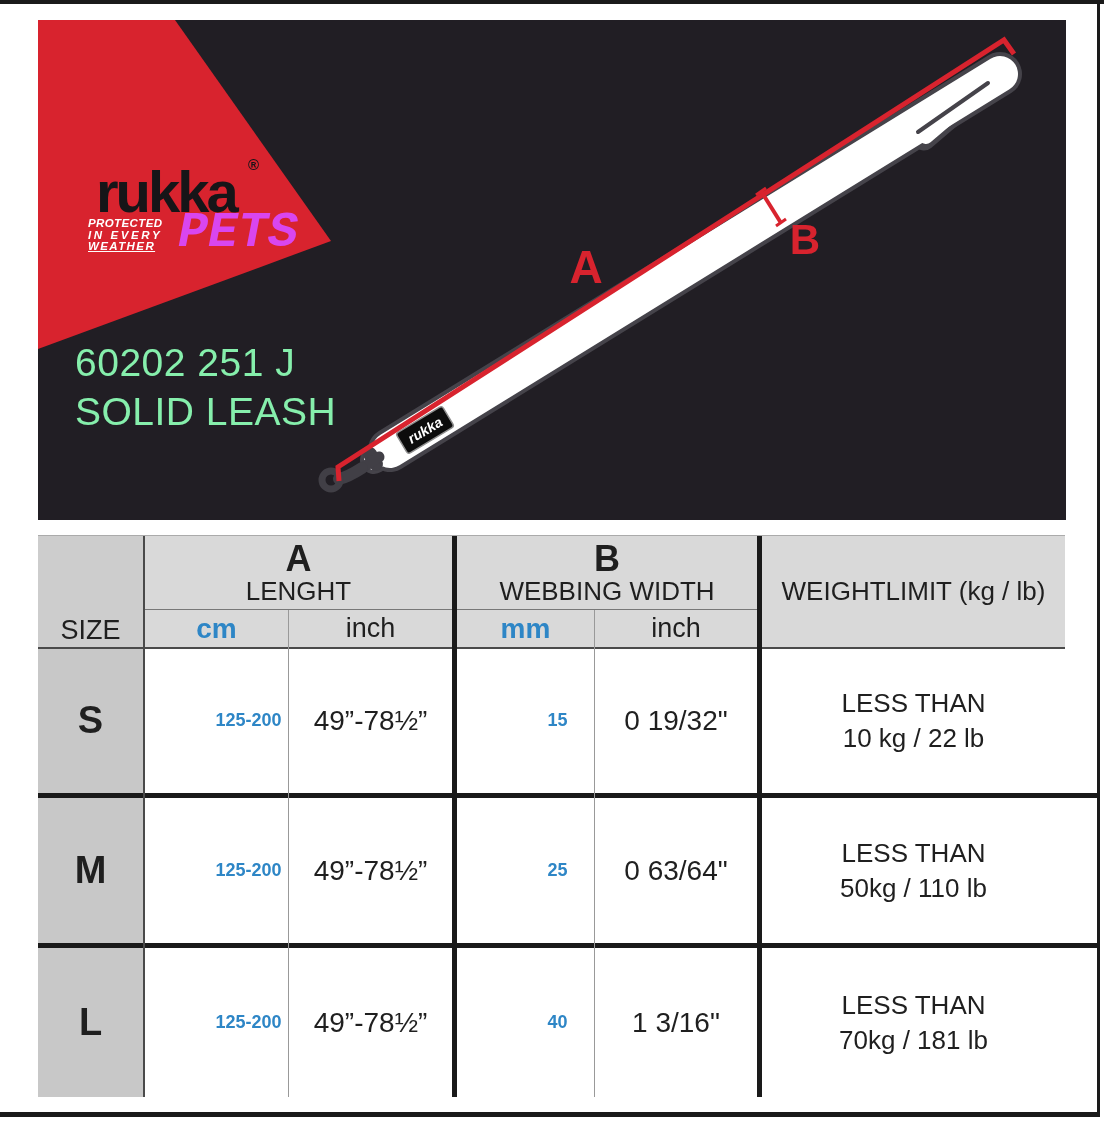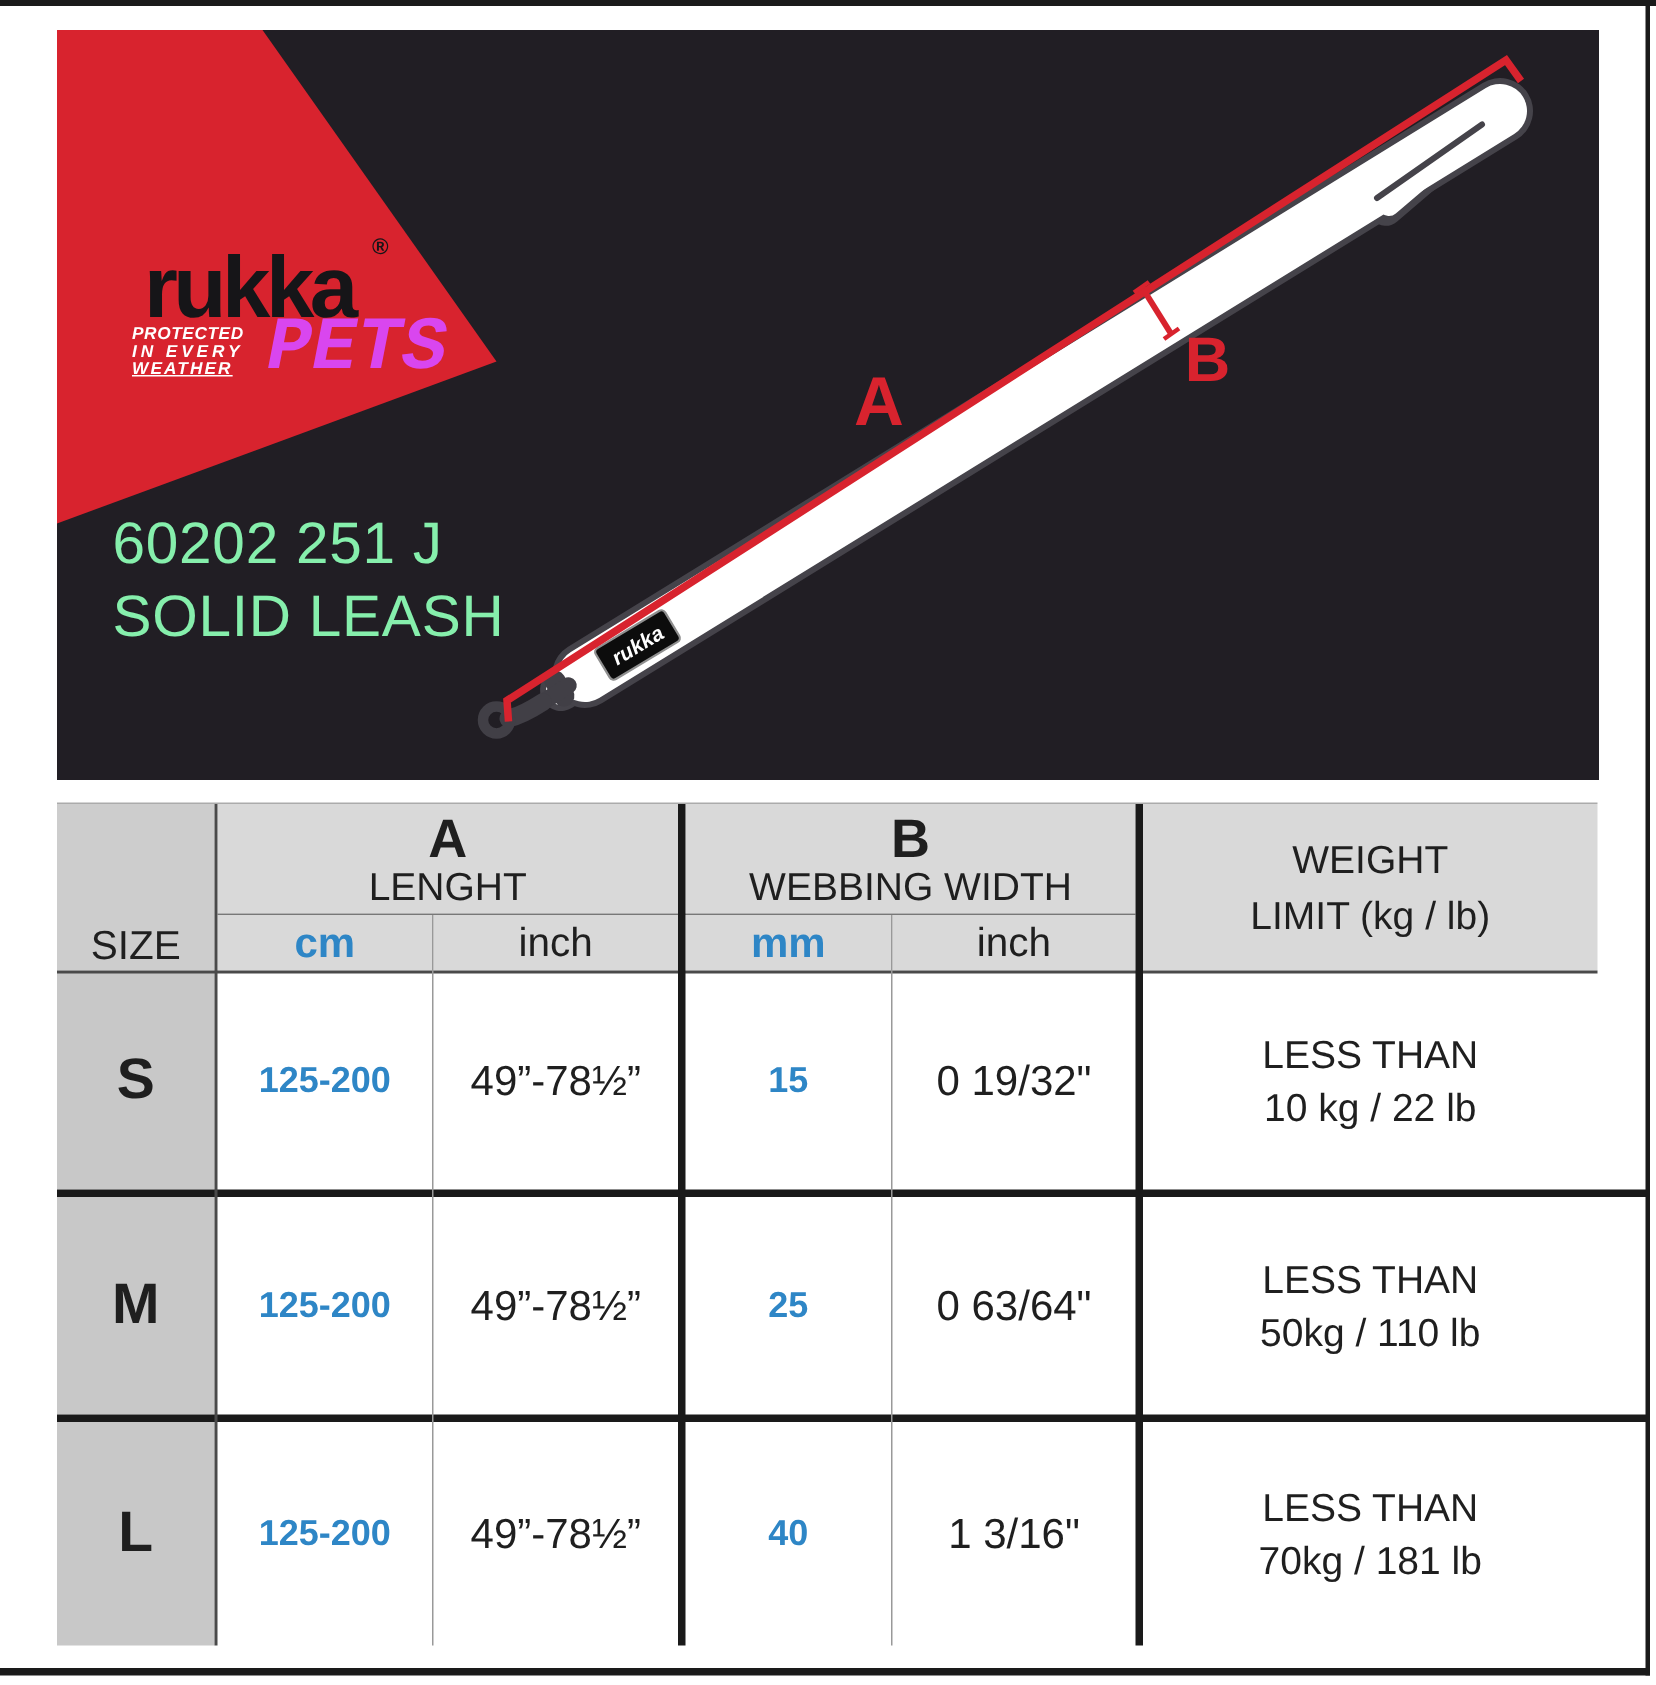--- a/index.html
+++ b/index.html
@@ -26,23 +26,23 @@
   .cell{position:absolute;display:flex;align-items:center;justify-content:center;text-align:center;}
   .bg-h{background:#d9d9d9;}
   .bg-hs{background:#cdcdcd;}
   .bg-s{background:#c8c8c8;}
   .col-head{flex-direction:column;}
   .group-letter{font-size:36px;font-weight:bold;line-height:36px;}
   .group-label{font-size:26px;line-height:28px;}
   .unit-blue{font-size:28px;font-weight:bold;color:#2e86c6;}
   .unit-black{font-size:27px;}
   .size-head{align-items:flex-end;padding-bottom:1px;box-sizing:border-box;font-size:27px;}
-  .weight-head{flex-direction:column;font-size:26px;line-height:37px;}
+  .weight-head{flex-direction:row;font-size:26px;line-height:37px;}
   .size-letter{font-size:38px;font-weight:bold;}
-  .val-blue{font-size:24px;font-weight:bold;color:#2e86c6;}
+  .val-blue{font-size:18px;font-weight:bold;color:#2e86c6;padding-left:32px;}
   .val-black{font-size:28px;}
   .weight-cell{flex-direction:column;font-size:26px;line-height:35px;}
 </style>
 </head>
 <body>
 
 <div class="page">
 
   <div class="line" style="left:0;top:0;width:1104px;height:4px;background:#1a1a1a;"></div>
   <div class="line" style="left:1097px;top:0;width:3px;height:1117px;background:#1a1a1a;"></div>

